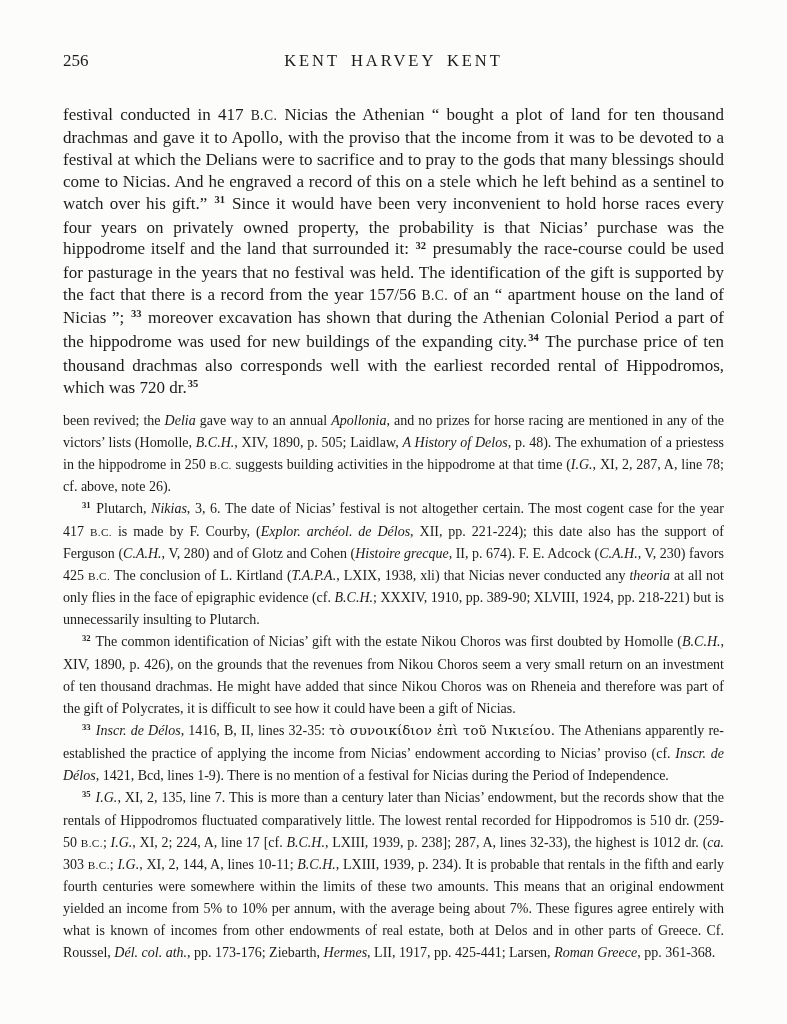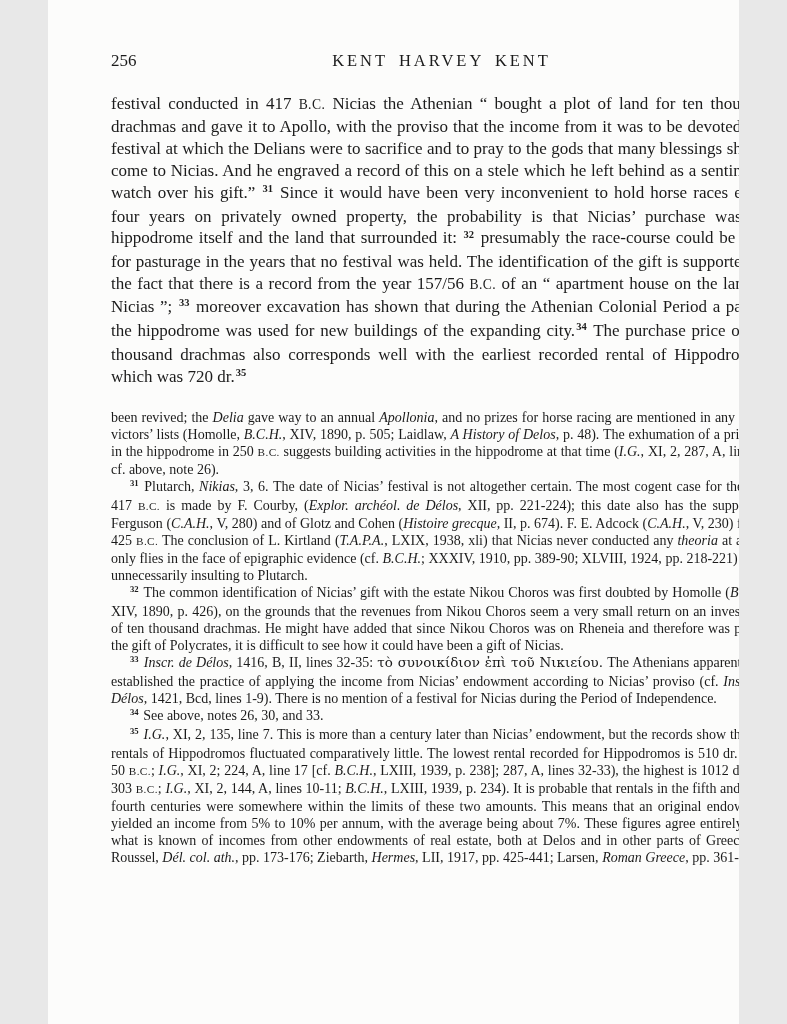--- a/index.html
+++ b/index.html
@@ -2,21 +2,21 @@
 <html><head>
 <meta charset="utf-8">
 <style>
   html, body {
     margin: 0;
     padding: 0;
     background: #e8e8e8;
   }
   .page {
     position: relative;
-    width: 691px;
+    width: 787px;
     height: 1024px;
     margin: 0 auto;
     background: #fcfcfb;
     color: #1b1b1b;
     font-family: "Liberation Serif", "DejaVu Serif", serif;
     overflow: hidden;
     box-sizing: border-box;
   }
   .content {
     position: absolute;
@@ -35,35 +35,35 @@
     top: 0;
     font-size: 17px;
   }
   .running-head {
     text-align: center;
     font-size: 16.5px;
     letter-spacing: 3px;
     word-spacing: 4px;
   }
   .body-text {
-    margin-top: 22px;
+    margin-top: 33px;
     font-size: 17px;
     line-height: 21.9px;
     text-align: justify;
   }
   .body-text .para {
     margin: 0;
   }
   .body-text .para.indent {
     text-indent: 36px;
   }
   .footnotes {
-    margin-top: 19px;
+    margin-top: 9px;
     font-size: 14px;
-    line-height: 17px;
+    line-height: 22px;
     text-align: justify;
   }
   .footnotes .para {
     margin: 0;
   }
   .footnotes .para.indent {
     text-indent: 18px;
   }
   .seg-i { font-style: italic; }
   .seg-gr { font-family: "DejaVu Serif", serif; font-size: 0.96em; }
@@ -90,18 +90,17 @@
 
     <div class="body-text">
         <p class="para"><span>festival conducted in 417 </span><span class="seg-sc">B.C.</span><span> Nicias the Athenian “ bought a plot of land for ten thousand drachmas and gave it to Apollo, with the proviso that the income from it was to be devoted to a festival at which the Delians were to sacrifice and to pray to the gods that many blessings should come to Nicias.  And he engraved a record of this on a stele which he left behind as a sentinel to watch over his gift.” </span><span class="seg-sup">31</span><span>  Since it would have been very inconvenient to hold horse races every four years on privately owned property, the probability is that Nicias’ purchase was the hippodrome itself and the land that surrounded it: </span><span class="seg-sup">32</span><span>  presumably the race-course could be used for pasturage in the years that no festival was held.  The identification of the gift is supported by the fact that there is a record from the year 157/56 </span><span class="seg-sc">B.C.</span><span> of an “ apartment house on the land of Nicias ”; </span><span class="seg-sup">33</span><span> moreover excavation has shown that during the Athenian Colonial Period a part of the hippodrome was used for new buildings of the expanding city.</span><span class="seg-sup">34</span><span>  The purchase price of ten thousand drachmas also corresponds well with the earliest recorded rental of Hippodromos, which was 720 dr.</span><span class="seg-sup">35</span></p>
       </div>
 
     <div class="footnotes">
         <p class="para"><span>been revived; the </span><span class="seg-i">Delia</span><span> gave way to an annual </span><span class="seg-i">Apollonia</span><span>, and no prizes for horse racing are mentioned in any of the victors’ lists (Homolle, </span><span class="seg-i">B.C.H.</span><span>, XIV, 1890, p. 505; Laidlaw, </span><span class="seg-i">A History of Delos</span><span>, p. 48).  The exhumation of a priestess in the hippodrome in 250 </span><span class="seg-sc">B.C.</span><span> suggests building activities in the hippodrome at that time (</span><span class="seg-i">I.G.</span><span>, XI, 2, 287, A, line 78; cf. above, note 26).</span></p>
         <p class="para indent"><span class="seg-sup">31</span><span> Plutarch, </span><span class="seg-i">Nikias</span><span>, 3, 6.  The date of Nicias’ festival is not altogether certain.  The most cogent case for the year 417 </span><span class="seg-sc">B.C.</span><span> is made by F. Courby, (</span><span class="seg-i">Explor. archéol. de Délos</span><span>, XII, pp. 221-224); this date also has the support of Ferguson (</span><span class="seg-i">C.A.H.</span><span>, V, 280) and of Glotz and Cohen (</span><span class="seg-i">Histoire grecque</span><span>, II, p. 674).  F. E. Adcock (</span><span class="seg-i">C.A.H.</span><span>, V, 230) favors 425 </span><span class="seg-sc">B.C.</span><span>  The conclusion of L. Kirtland (</span><span class="seg-i">T.A.P.A.</span><span>, LXIX, 1938, xli) that Nicias never conducted any </span><span class="seg-i">theoria</span><span> at all not only flies in the face of epigraphic evidence (cf. </span><span class="seg-i">B.C.H.</span><span>; XXXIV, 1910, pp. 389-90; XLVIII, 1924, pp. 218-221) but is unnecessarily insulting to Plutarch.</span></p>
         <p class="para indent"><span class="seg-sup">32</span><span> The common identification of Nicias’ gift with the estate Nikou Choros was first doubted by Homolle (</span><span class="seg-i">B.C.H.</span><span>, XIV, 1890, p. 426), on the grounds that the revenues from Nikou Choros seem a very small return on an investment of ten thousand drachmas.  He might have added that since Nikou Choros was on Rheneia and therefore was part of the gift of Polycrates, it is difficult to see how it could have been a gift of Nicias.</span></p>
         <p class="para indent"><span class="seg-sup">33</span><span> </span><span class="seg-i">Inscr. de Délos</span><span>, 1416, B, II, lines 32-35: </span><span class="seg-gr">τὸ συνοικίδιον ἐπὶ τοῦ Νικιείου.</span><span>  The Athenians apparently re-established the practice of applying the income from Nicias’ endowment according to Nicias’ proviso (cf. </span><span class="seg-i">Inscr. de Délos</span><span>, 1421, Bcd, lines 1-9).  There is no mention of a festival for Nicias during the Period of Independence.</span></p>
-        <p class="para indent"><span class="seg-sup">34</span><span> See above, notes 26, 30, and 33.</span></p>
         <p class="para indent"><span class="seg-sup">35</span><span> </span><span class="seg-i">I.G.</span><span>, XI, 2, 135, line 7.  This is more than a century later than Nicias’ endowment, but the records show that the rentals of Hippodromos fluctuated comparatively little.  The lowest rental recorded for Hippodromos is 510 dr. (259-50 </span><span class="seg-sc">B.C.</span><span>; </span><span class="seg-i">I.G.</span><span>, XI, 2; 224, A, line 17 [cf. </span><span class="seg-i">B.C.H.</span><span>, LXIII, 1939, p. 238]; 287, A, lines 32-33), the highest is 1012 dr. (</span><span class="seg-i">ca.</span><span> 303 </span><span class="seg-sc">B.C.</span><span>; </span><span class="seg-i">I.G.</span><span>, XI, 2, 144, A, lines 10-11; </span><span class="seg-i">B.C.H.</span><span>, LXIII, 1939, p. 234).  It is probable that rentals in the fifth and early fourth centuries were somewhere within the limits of these two amounts.  This means that an original endowment yielded an income from 5% to 10% per annum, with the average being about 7%.  These figures agree entirely with what is known of incomes from other endowments of real estate, both at Delos and in other parts of Greece.  Cf. Roussel, </span><span class="seg-i">Dél. col. ath.</span><span>, pp. 173-176; Ziebarth, </span><span class="seg-i">Hermes</span><span>, LII, 1917, pp. 425-441; Larsen, </span><span class="seg-i">Roman Greece</span><span>, pp. 361-368.</span></p>
       </div>
 
   </div>
 </div>
 
 </body></html>

